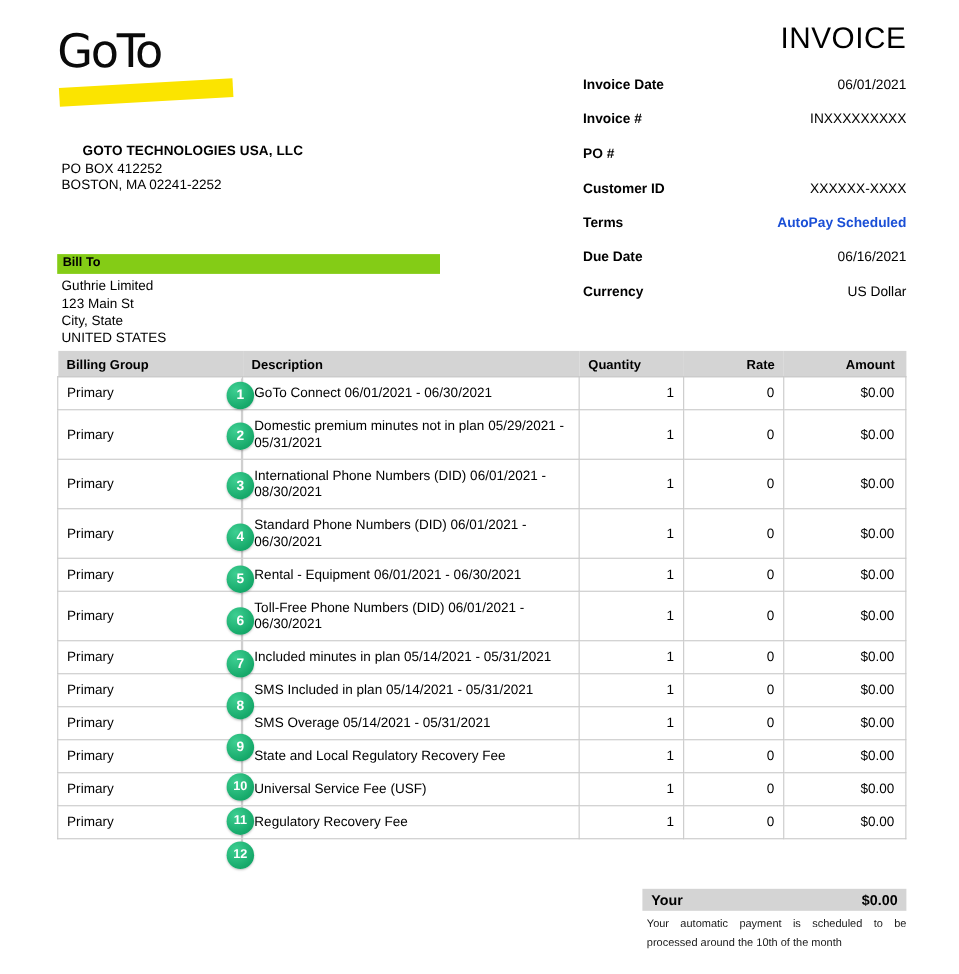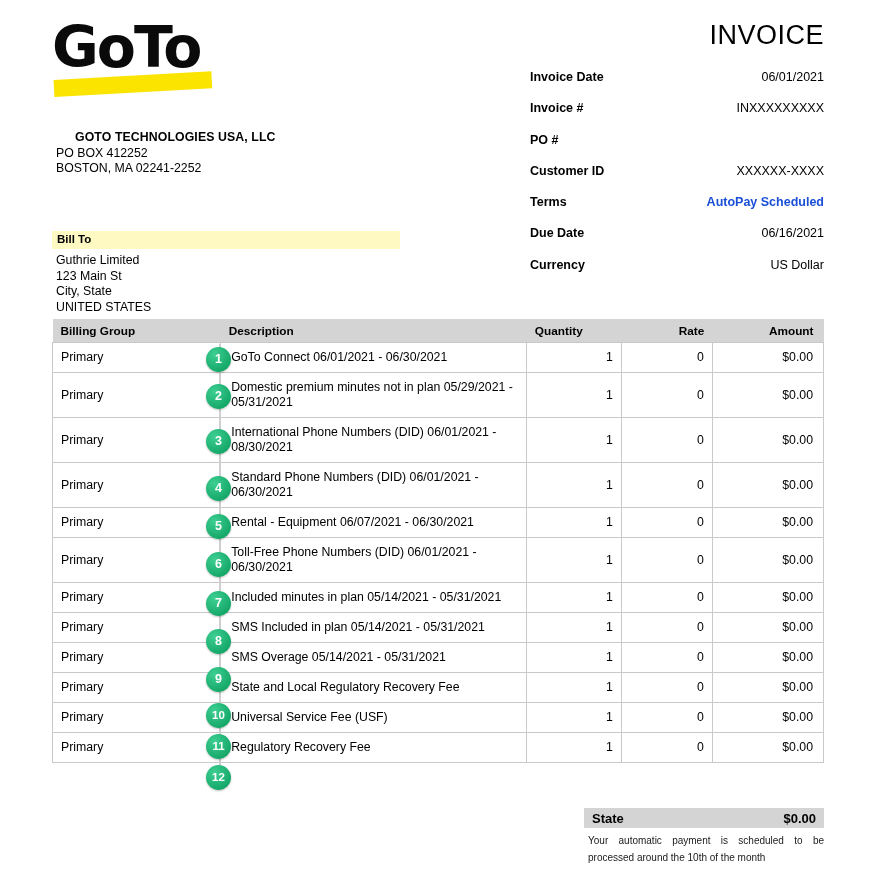--- a/index.html
+++ b/index.html
@@ -24,22 +24,22 @@
   
   .logo-block {
     position: absolute;
     left: 52px;
     top: 18px;
     width: 300px;
     height: 90px;
   }
   .logo-text {
     font-family: "DejaVu Sans", sans-serif;
-    font-size: 57px;
-    font-weight: bold;
+    font-size: 42px;
+    font-weight: normal;
     letter-spacing: -2px;
     line-height: 58px;
     color: #0a0a0a;
   }
   .logo-underline {
     position: absolute;
     left: 2px;
     top: 62px;
     width: 158px;
     height: 17px;
@@ -96,21 +96,21 @@
     margin-left: 19px;
   }
 
   
   .billto-bar {
     position: absolute;
     left: 52px;
     top: 231px;
     width: 348px;
     height: 18px;
-    background: #fef9c3;
+    background: #84cc16;
   }
   .billto-bar span {
     display: block;
     padding: 2px 0 0 5px;
     font-size: 11.5px;
     font-weight: bold;
   }
   .billto-addr {
     position: absolute;
     left: 56px;
@@ -303,21 +303,21 @@
       </tr>
       <tr>
         <td class="c-group">Primary</td>
         <td class="c-desc">Standard Phone Numbers (DID)  06/01/2021 - 06/30/2021</td>
         <td class="c-qty">1</td>
         <td class="c-rate">0</td>
         <td class="c-amt">$0.00</td>
       </tr>
       <tr>
         <td class="c-group">Primary</td>
-        <td class="c-desc">Rental - Equipment  06/07/2021 - 06/30/2021</td>
+        <td class="c-desc">Rental - Equipment  06/01/2021 - 06/30/2021</td>
         <td class="c-qty">1</td>
         <td class="c-rate">0</td>
         <td class="c-amt">$0.00</td>
       </tr>
       <tr>
         <td class="c-group">Primary</td>
         <td class="c-desc">Toll-Free Phone Numbers (DID)  06/01/2021 - 06/30/2021</td>
         <td class="c-qty">1</td>
         <td class="c-rate">0</td>
         <td class="c-amt">$0.00</td>
@@ -375,18 +375,18 @@
   <div class="marker" style="top:514px">5</div>
   <div class="marker" style="top:552px">6</div>
   <div class="marker" style="top:591px">7</div>
   <div class="marker" style="top:629px">8</div>
   <div class="marker" style="top:667px">9</div>
   <div class="marker wide" style="top:703px">10</div>
   <div class="marker wide" style="top:734px">11</div>
   <div class="marker wide" style="top:765px">12</div>
 
   <div class="total-bar">
-    <span>State</span>
+    <span>Your</span>
     <span>$0.00</span>
   </div>
   <div class="total-note">Your automatic payment is scheduled to be processed around the 10th of the month</div>
 
 </div>
 
 </body></html>

